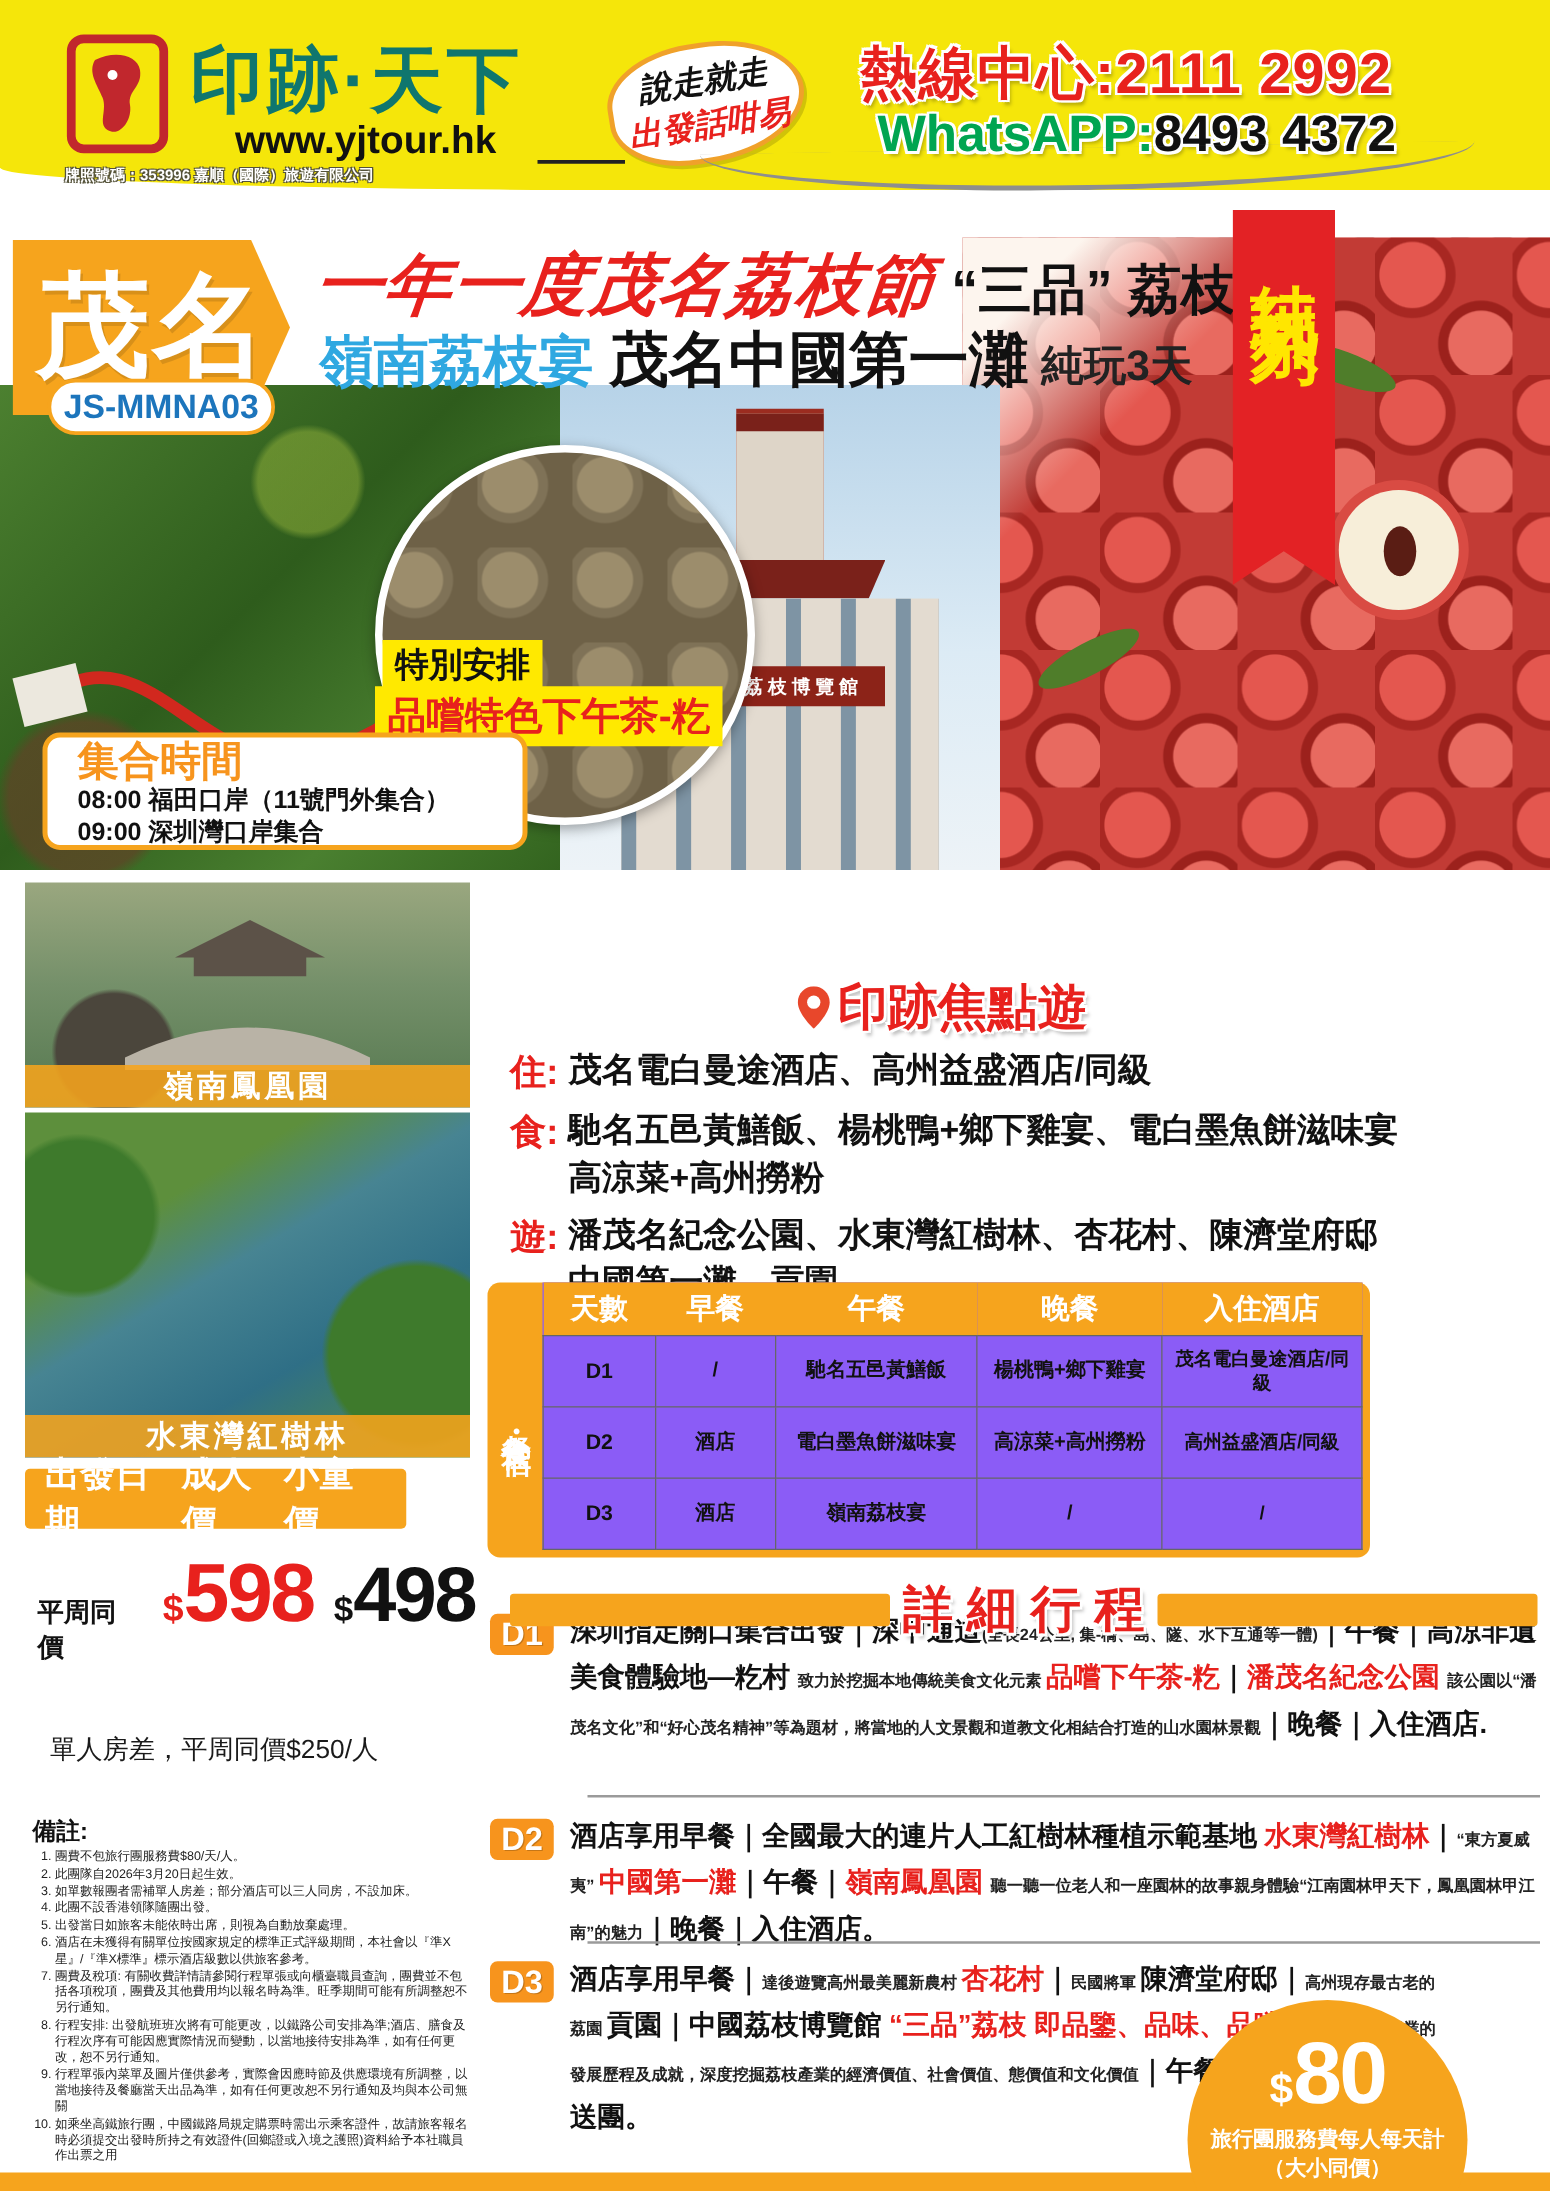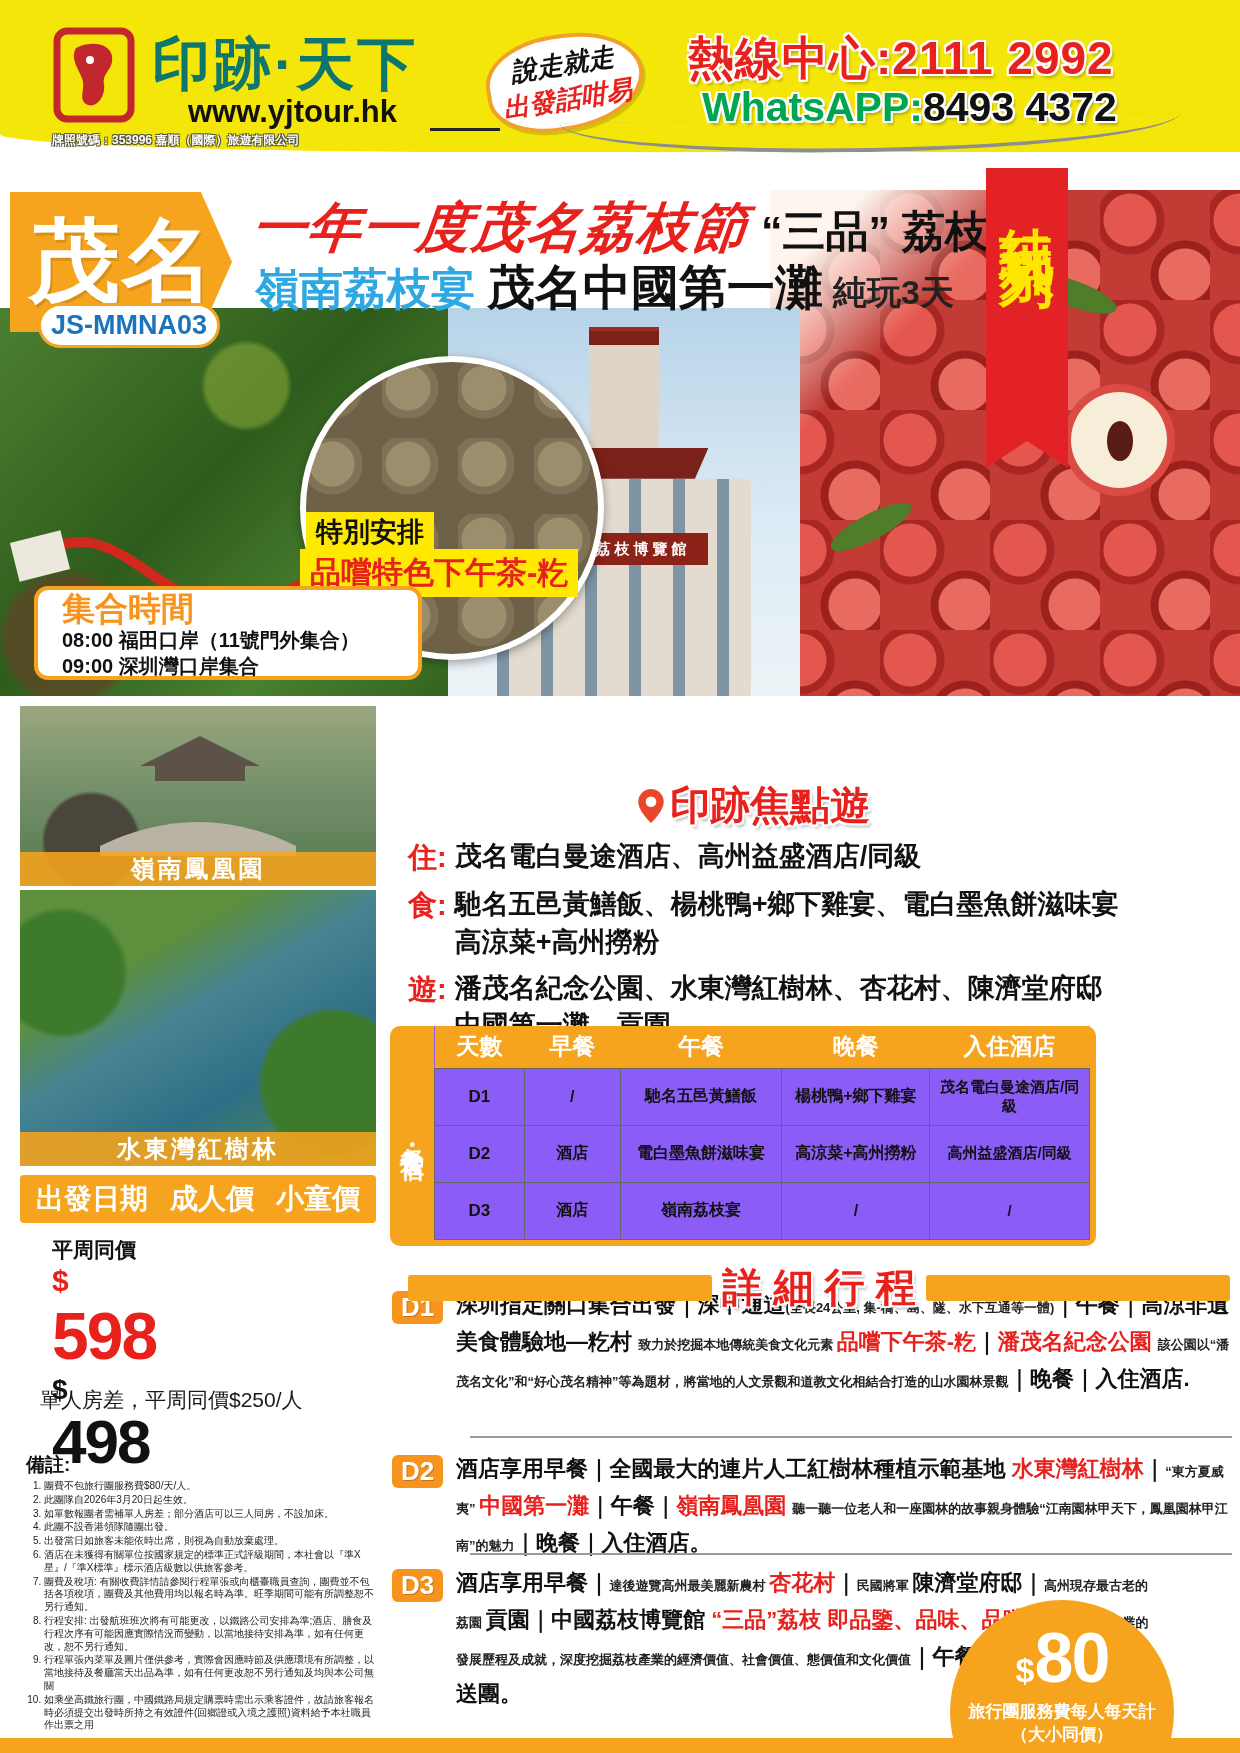--- a/index.html
+++ b/index.html
@@ -76,24 +76,24 @@
   
   .ph-park{left:20px;top:706px;width:356px;height:180px;background:
      radial-gradient(circle at 20% 75%,#4b463c 0 46px,transparent 50px),
      linear-gradient(#9aa77f,#75906a 45%,#55784f);}
   .ph-river{left:20px;top:890px;width:356px;height:276px;background:
      radial-gradient(circle at 12% 30%,#3e7a2c 0 60px,transparent 66px),
      radial-gradient(circle at 88% 70%,#3e7a2c 0 70px,transparent 76px),
      linear-gradient(150deg,#5d8f3c 0 28%,#478492 45%,#2f6f86 68%,#55903e 100%);}
   .caption{position:absolute;left:0;bottom:0;width:100%;height:34px;background:rgba(246,164,29,.88);
      color:#fff;font-size:24px;font-weight:bold;display:flex;align-items:center;justify-content:center;letter-spacing:3px;}
-  .price-bar{position:absolute;left:20px;top:1175px;width:356px;height:48px;background:#f6a41d;border-radius:4px;
+  .price-bar{position:absolute;left:20px;top:1175px;width:305px;height:48px;background:#f6a41d;border-radius:4px;
      display:flex;align-items:center;justify-content:space-between;padding:0 16px;}
   .price-bar span{color:#fff;font-size:28px;font-weight:900;}
-  .price-row{position:absolute;left:30px;top:1236px;width:350px;display:flex;align-items:baseline;flex-direction:column;}
+  .price-row{position:absolute;left:30px;top:1236px;width:350px;display:flex;align-items:baseline;}
   .p-label{font-size:21px;font-weight:900;color:#111;}
   .p-cur1{font-size:30px;font-weight:900;color:#e8211d;margin-left:22px;}
   .p-amt1{font-size:66px;font-weight:900;color:#e8211d;letter-spacing:-2px;}
   .p-cur2{font-size:28px;font-weight:900;color:#111;margin-left:16px;}
   .p-amt2{font-size:62px;font-weight:900;color:#111;letter-spacing:-2px;}
   .single-box{position:absolute;left:40px;top:1385px;width:350px;}
   .single-box div{font-size:21px;font-weight:500;color:#1a1a1a;line-height:1.45;}
   .notes{position:absolute;left:26px;top:1452px;width:352px;}
   .notes-title{font-size:19px;font-weight:900;color:#111;margin-bottom:2px;}
   .notes ol{margin:0;padding-left:18px;}

